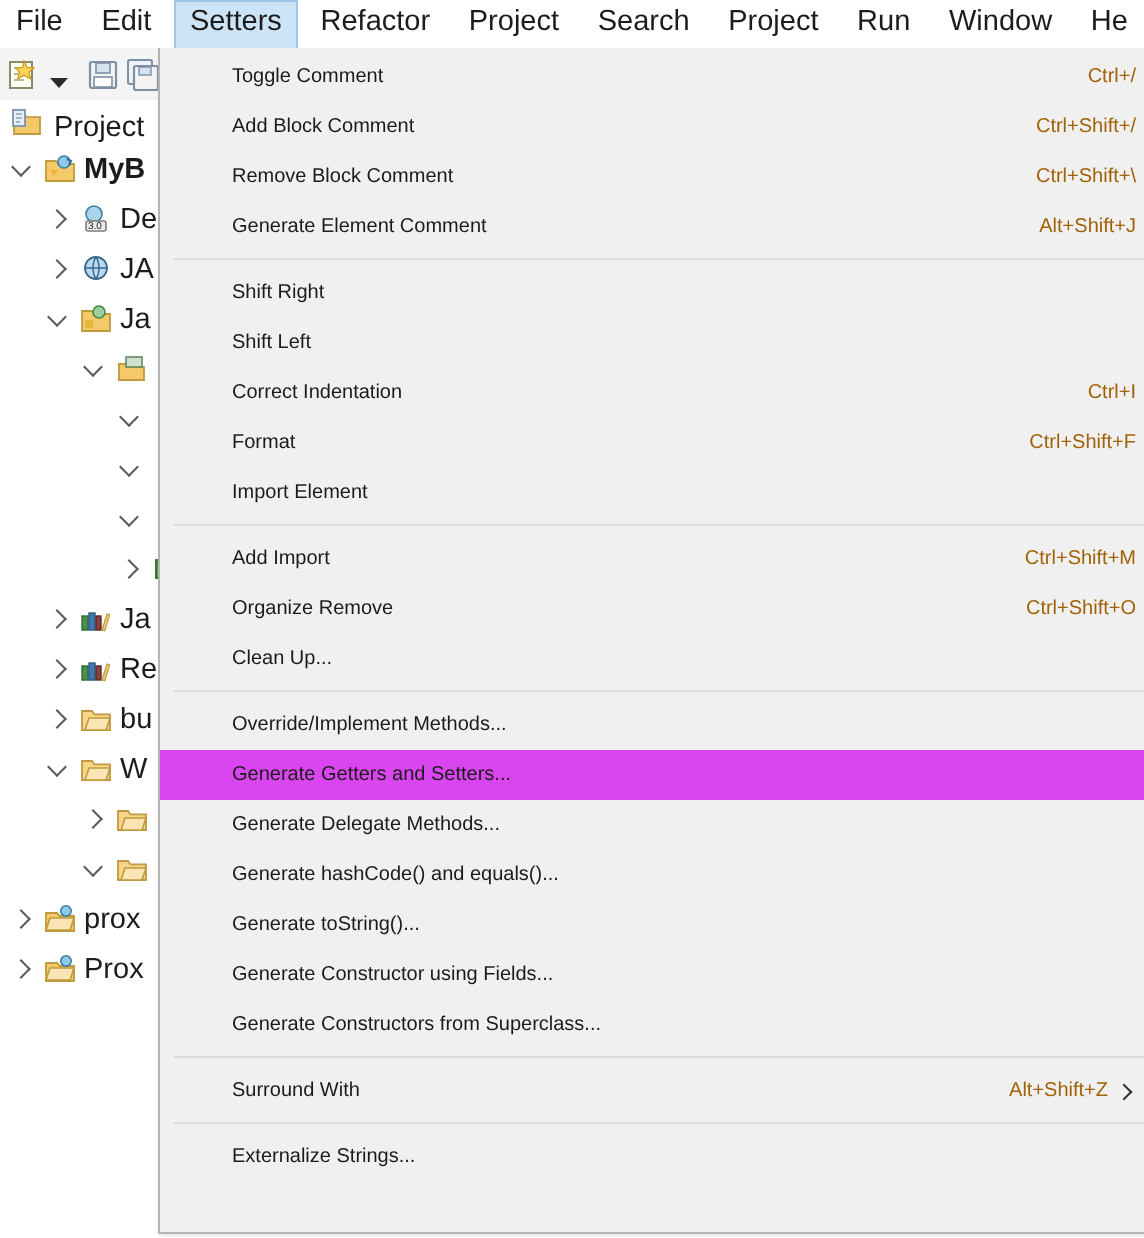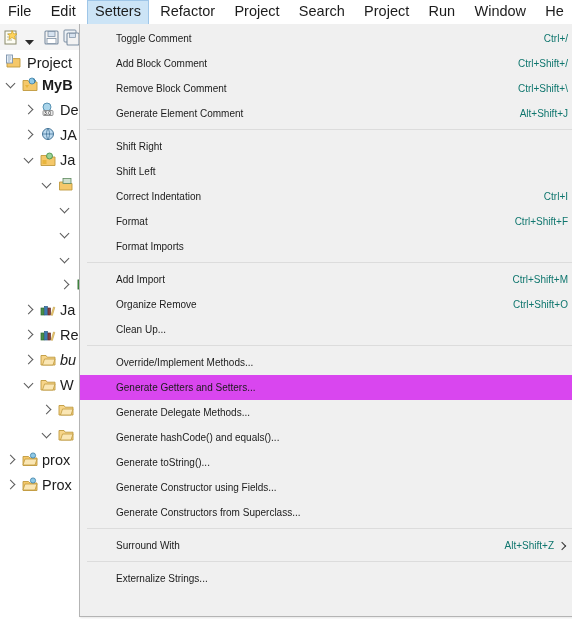--- a/index.html
+++ b/index.html
@@ -135,21 +135,21 @@
     align-items: center;
     padding: 0 10px 0 36px;
     box-sizing: border-box;
     position: relative;
     cursor: default;
     white-space: nowrap;
   }
   .menu-item .mi-label { flex: 1 1 auto; }
   .menu-item .mi-accel {
     flex: 0 0 auto;
-    color: #0f766e;
+    color: #a16207;
     padding-left: 20px;
   }
   .menu-item .mi-arrow {
     flex: 0 0 auto;
     margin-left: 5px;
     width: 9px;
     position: relative;
     height: 12px;
   }
   .menu-item .mi-arrow::after {
@@ -316,21 +316,21 @@
         <div class="tree-row" style="top: 272px; left: 24px;">
           <span class="twisty"></span>
           <span class="ticon"><svg width="16" height="15" viewBox="0 0 16 15">
               <rect x="1" y="6" width="3" height="7" fill="#4a8f4a" stroke="#2e6b2e" stroke-width=".7"></rect>
               <rect x="4.5" y="4.5" width="3" height="8.5" fill="#3d7ab3" stroke="#2c5c85" stroke-width=".7"></rect>
               <rect x="8" y="6" width="2.5" height="7" fill="#8b3f3f" stroke="#5e2a2a" stroke-width=".7"></rect>
               <path d="M11 13l2.5-8 1.3.4-2.4 8z" fill="#f0cf7a" stroke="#c09a3e" stroke-width=".6"></path>
             </svg></span>
           <span>Re</span>
         </div>
-        <div class="tree-row" style="top: 297px; left: 24px; font-style: italic;">
+        <div class="tree-row" style="top: 297px; left: 24px;">
           <span class="twisty"></span>
           <span class="ticon"><svg width="16" height="15" viewBox="0 0 16 15">
               <path d="M1 3.5h5L7.2 5.2H15V13H1z" fill="#f7d58a" stroke="#c09a3e" stroke-width=".9"></path>
               <path d="M2.5 13l2-6H15l-2 6z" fill="#fae6b4" stroke="#c09a3e" stroke-width=".8"></path>
             </svg></span>
           <span>bu</span>
         </div>
         <div class="tree-row" style="top: 322px; left: 24px;">
           <span class="twisty open"></span>
           <span class="ticon"><svg width="16" height="15" viewBox="0 0 16 15">
@@ -412,21 +412,21 @@
     </div>
     <div class="menu-item">
       <span class="mi-label">Correct Indentation</span>
       <span class="mi-accel">Ctrl+I</span>
     </div>
     <div class="menu-item">
       <span class="mi-label">Format</span>
       <span class="mi-accel">Ctrl+Shift+F</span>
     </div>
     <div class="menu-item">
-      <span class="mi-label">Format Imports</span>
+      <span class="mi-label">Import Element</span>
     </div>
     <div class="menu-sep"></div>
     <div class="menu-item">
       <span class="mi-label">Add Import</span>
       <span class="mi-accel">Ctrl+Shift+M</span>
     </div>
     <div class="menu-item">
       <span class="mi-label">Organize Remove</span>
       <span class="mi-accel">Ctrl+Shift+O</span>
     </div>

